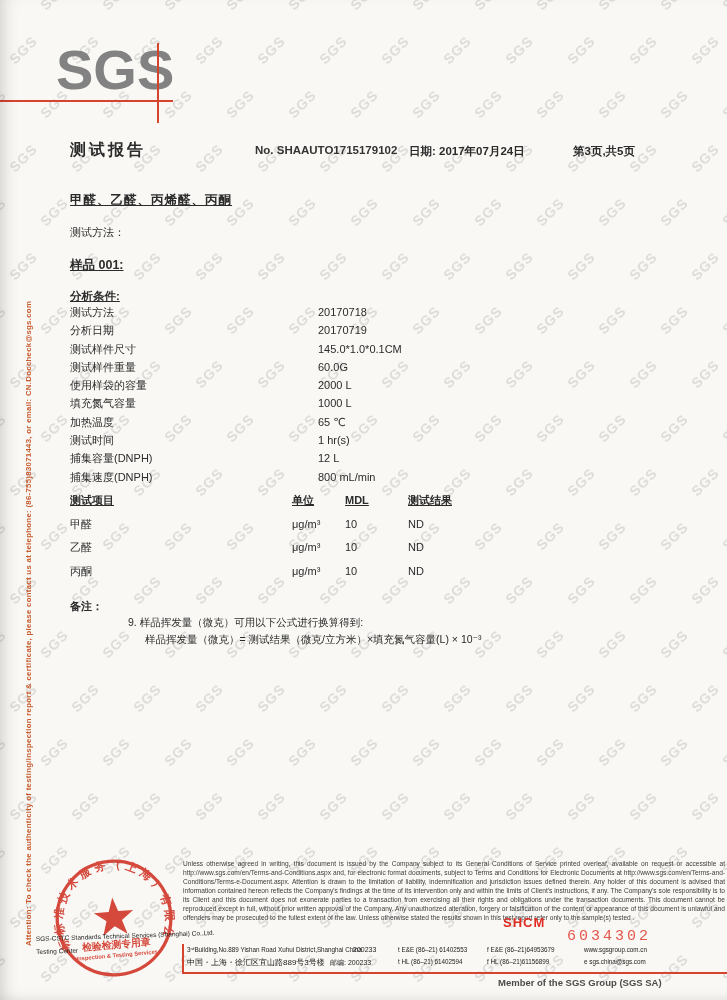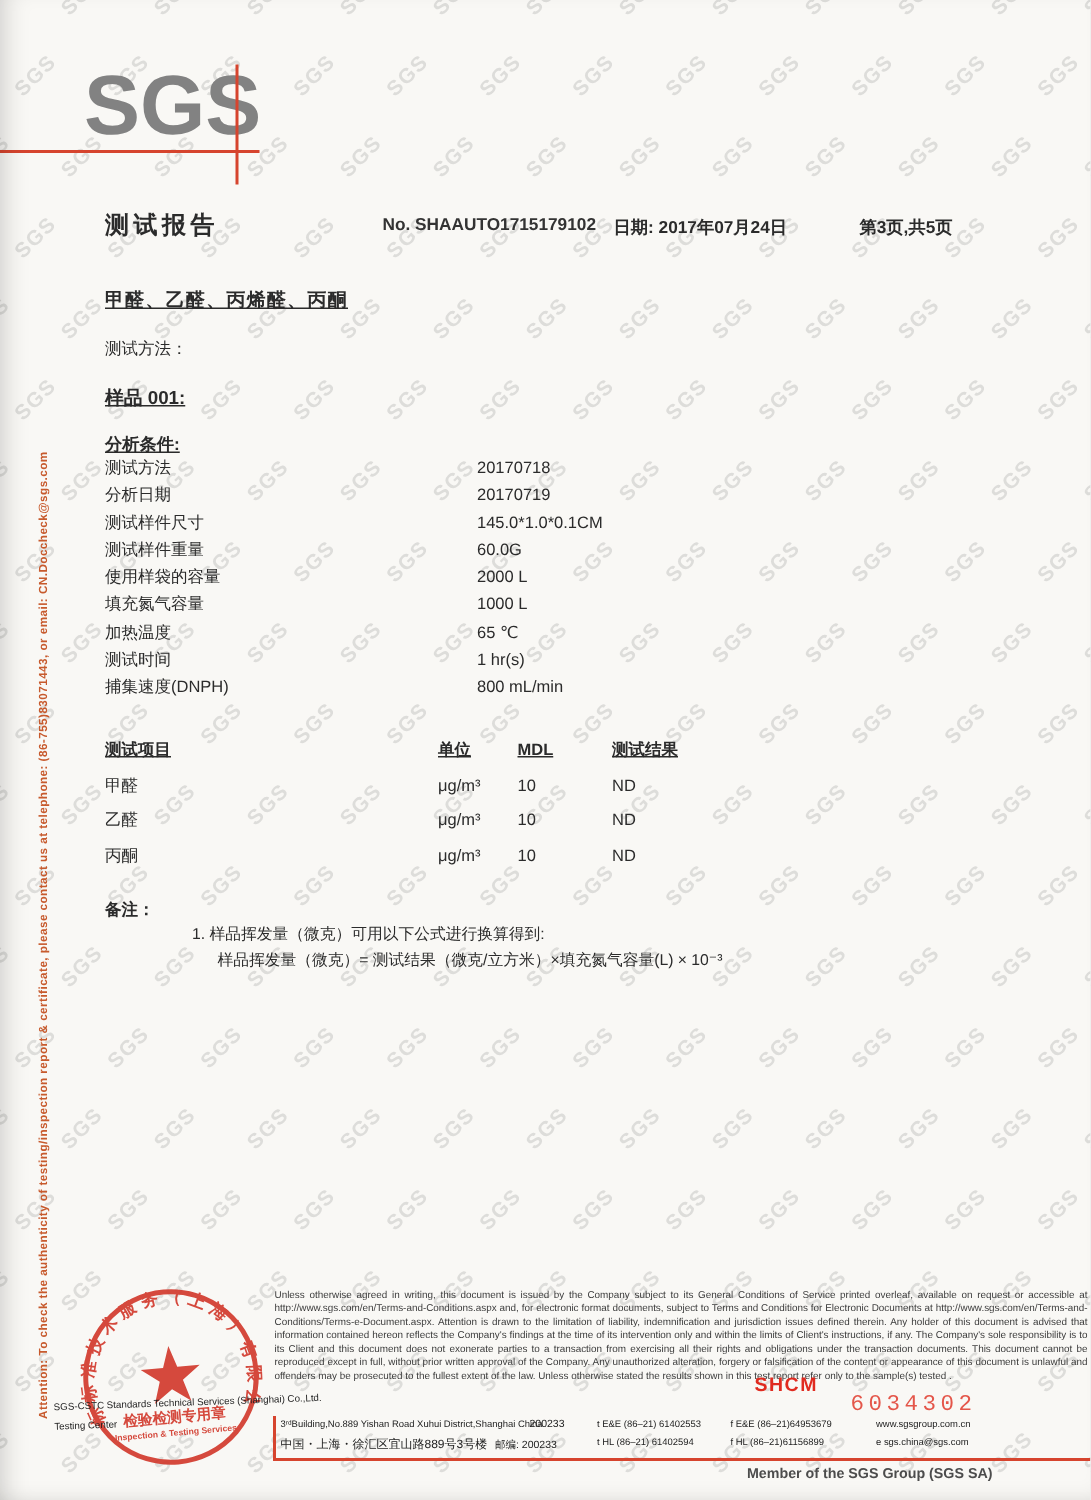--- a/index.html
+++ b/index.html
@@ -332,34 +332,35 @@
 
   <div class="abs conditions">
     <div class="row"><span class="lab">测试方法</span><span>20170718</span></div>
     <div class="row"><span class="lab">分析日期</span><span>20170719</span></div>
     <div class="row"><span class="lab">测试样件尺寸</span><span>145.0*1.0*0.1CM</span></div>
     <div class="row"><span class="lab">测试样件重量</span><span>60.0G</span></div>
     <div class="row"><span class="lab">使用样袋的容量</span><span>2000 L</span></div>
     <div class="row"><span class="lab">填充氮气容量</span><span>1000 L</span></div>
     <div class="row"><span class="lab">加热温度</span><span>65 ℃</span></div>
     <div class="row"><span class="lab">测试时间</span><span>1 hr(s)</span></div>
+    <div class="row"><span class="lab">捕集容量(DNPH)</span><span>12 L</span></div>
     <div class="row"><span class="lab">捕集速度(DNPH)</span><span>800 mL/min</span></div>
   </div>
 
   <div class="abs results">
     <div class="row hdr">
       <span class="c1">测试项目</span><span class="c2">单位</span><span class="c3">MDL</span><span class="c4">测试结果</span>
     </div>
     <div class="row"><span class="c1">甲醛</span><span class="c2">μg/m³</span><span class="c3">10</span><span class="c4">ND</span></div>
     <div class="row"><span class="c1">乙醛</span><span class="c2">μg/m³</span><span class="c3">10</span><span class="c4">ND</span></div>
     <div class="row"><span class="c1">丙酮</span><span class="c2">μg/m³</span><span class="c3">10</span><span class="c4">ND</span></div>
   </div>
 
   <div class="abs remark-label">备注：</div>
-  <div class="abs remark-1">1. 样品挥发量（微克）可用以下公式进行换算得到:</div>
+  <div class="abs remark-1">9. 样品挥发量（微克）可用以下公式进行换算得到:</div>
   <div class="abs remark-2">样品挥发量（微克）= 测试结果（微克/立方米）×填充氮气容量(L) × 10⁻³</div>
 
   <div class="abs disclaimer">Unless otherwise agreed in writing, this document is issued by the Company subject to its General Conditions of Service printed overleaf, available on request or accessible at http://www.sgs.com/en/Terms-and-Conditions.aspx and, for electronic format documents, subject to Terms and Conditions for Electronic Documents at http://www.sgs.com/en/Terms-and-Conditions/Terms-e-Document.aspx. Attention is drawn to the limitation of liability, indemnification and jurisdiction issues defined therein. Any holder of this document is advised that information contained hereon reflects the Company's findings at the time of its intervention only and within the limits of Client's instructions, if any. The Company's sole responsibility is to its Client and this document does not exonerate parties to a transaction from exercising all their rights and obligations under the transaction documents. This document cannot be reproduced except in full, without prior written approval of the Company. Any unauthorized alteration, forgery or falsification of the content or appearance of this document is unlawful and offenders may be prosecuted to the fullest extent of the law. Unless otherwise stated the results shown in this test report refer only to the sample(s) tested .</div>
 
   <svg class="abs stamp" viewBox="0 0 120 120">
     <circle cx="60" cy="60" r="55" fill="none" stroke="#d23b2e" stroke-width="3.2"></circle>
     <defs>
         <path id="ringPath" d="M 13 79 A 50 50 0 1 1 107 79"></path>
       </defs>
     <text fill="#d23b2e" font-size="11" font-weight="700" letter-spacing="3.6" font-family="Liberation Sans, sans-serif">

